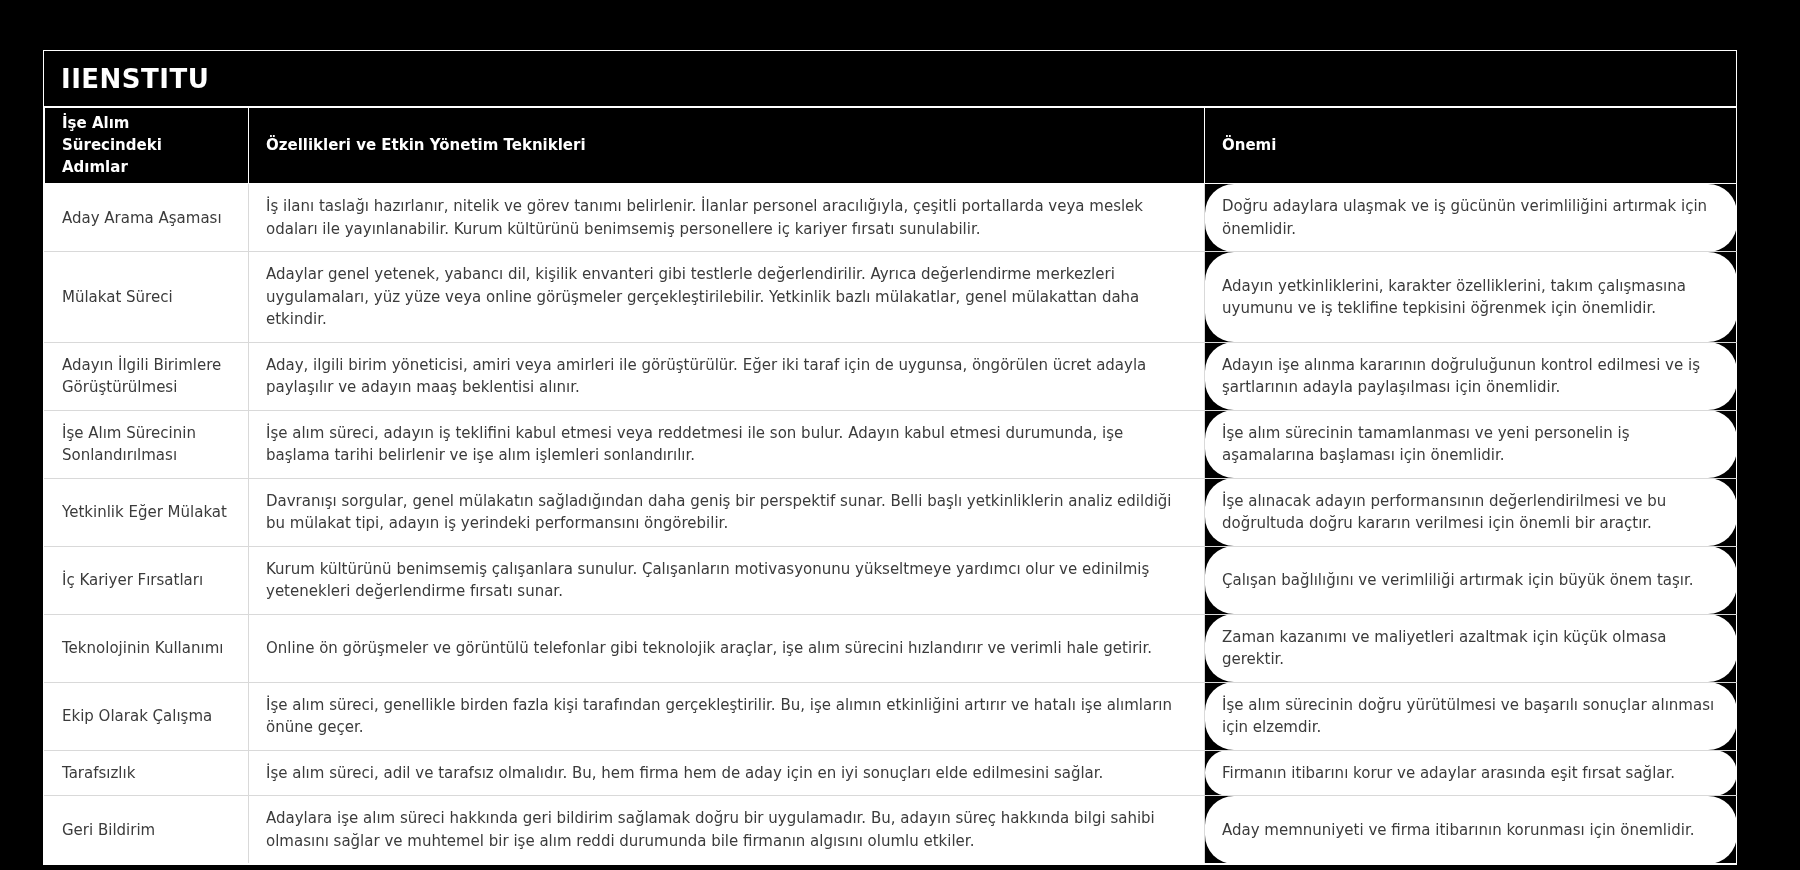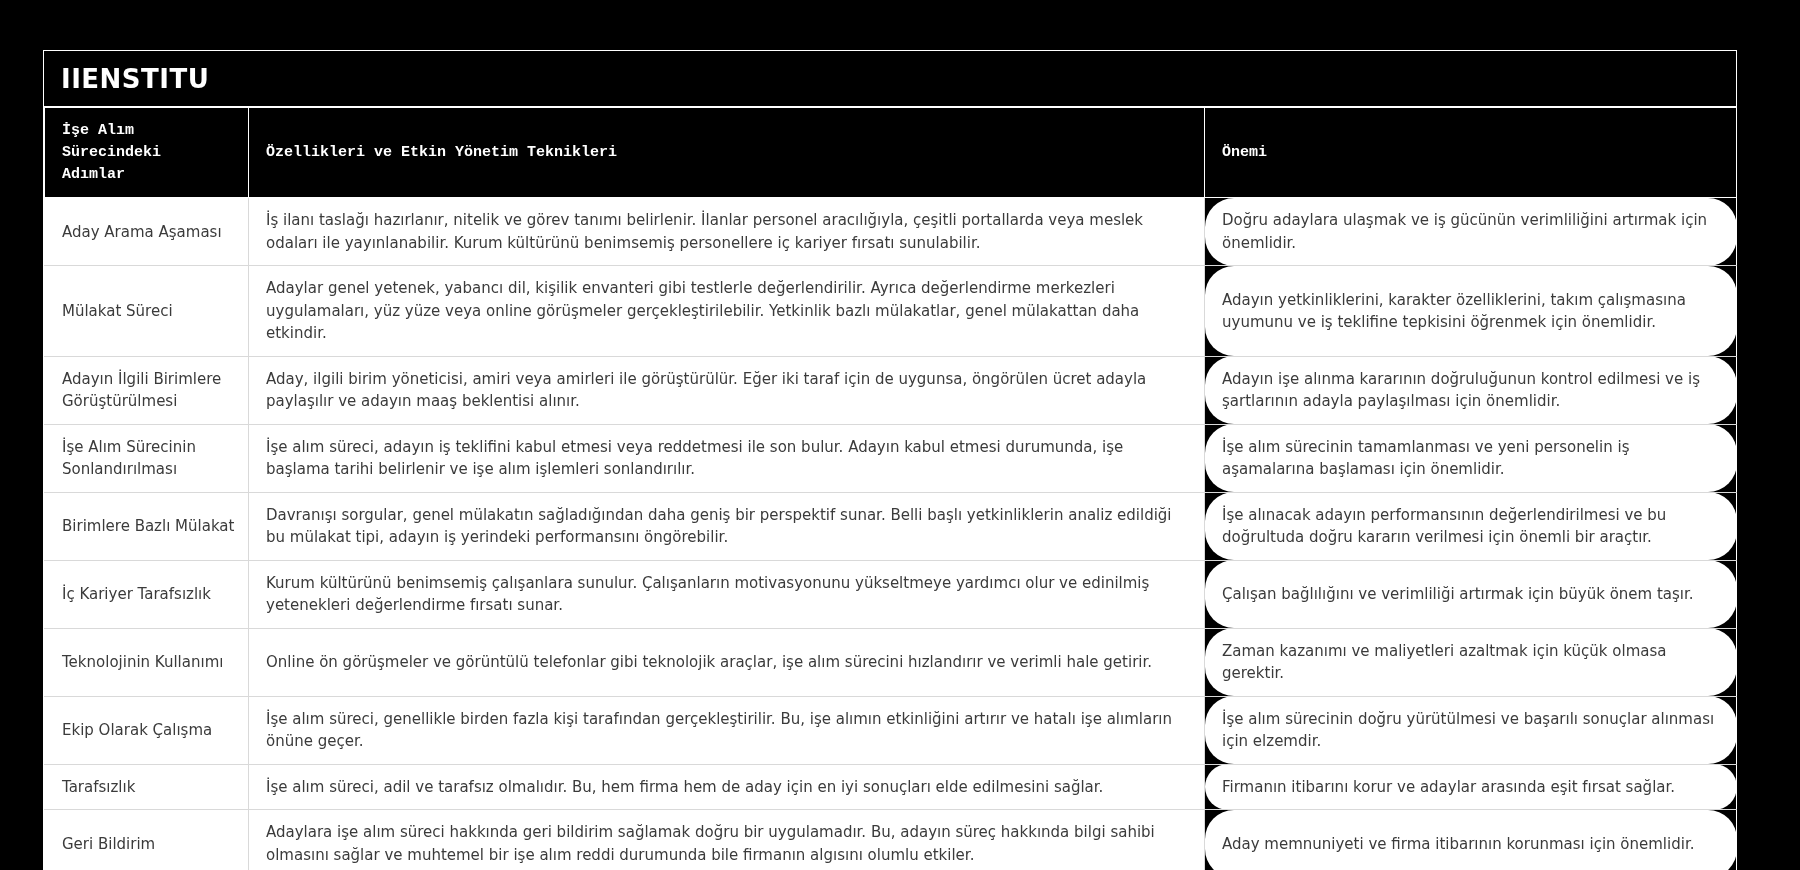--- a/index.html
+++ b/index.html
@@ -46,24 +46,23 @@
   col.c-step{width:204px;}
   col.c-features{width:956px;}
   col.c-importance{width:532px;}
   thead th{
     background:var(--header-bg);
     color:var(--header-text);
     font-size:15px;
     font-weight:700;
     text-align:left;
     vertical-align:middle;
-    padding:12px 17px;
+    padding:5px 17px;
     border:1px solid var(--card-border);
     line-height:1.45;
-    font-family:Liberation Mono, monospace;
   }
   tbody td{
     background:var(--body-bg);
     color:var(--body-text);
     font-size:15px;
     line-height:1.5;
     vertical-align:middle;
     padding:11px 17px;
     border:1px solid var(--divider);
   }
@@ -112,27 +111,27 @@
     <td class="cell-importance">Adayın işe alınma kararının doğruluğunun kontrol edilmesi ve iş şartlarının adayla paylaşılması için önemlidir.</td>
   </tr>
 
   <tr>
     <td class="cell-step">İşe Alım Sürecinin Sonlandırılması</td>
     <td class="cell-features">İşe alım süreci, adayın iş teklifini kabul etmesi veya reddetmesi ile son bulur. Adayın kabul etmesi durumunda, işe başlama tarihi belirlenir ve işe alım işlemleri sonlandırılır.</td>
     <td class="cell-importance">İşe alım sürecinin tamamlanması ve yeni personelin iş aşamalarına başlaması için önemlidir.</td>
   </tr>
 
   <tr>
-    <td class="cell-step">Birimlere Bazlı Mülakat</td>
+    <td class="cell-step">Yetkinlik Eğer Mülakat</td>
     <td class="cell-features">Davranışı sorgular, genel mülakatın sağladığından daha geniş bir perspektif sunar. Belli başlı yetkinliklerin analiz edildiği bu mülakat tipi, adayın iş yerindeki performansını öngörebilir.</td>
     <td class="cell-importance">İşe alınacak adayın performansının değerlendirilmesi ve bu doğrultuda doğru kararın verilmesi için önemli bir araçtır.</td>
   </tr>
 
   <tr>
-    <td class="cell-step">İç Kariyer Tarafsızlık</td>
+    <td class="cell-step">İç Kariyer Fırsatları</td>
     <td class="cell-features">Kurum kültürünü benimsemiş çalışanlara sunulur. Çalışanların motivasyonunu yükseltmeye yardımcı olur ve edinilmiş yetenekleri değerlendirme fırsatı sunar.</td>
     <td class="cell-importance">Çalışan bağlılığını ve verimliliği artırmak için büyük önem taşır.</td>
   </tr>
 
   <tr>
     <td class="cell-step">Teknolojinin Kullanımı</td>
     <td class="cell-features">Online ön görüşmeler ve görüntülü telefonlar gibi teknolojik araçlar, işe alım sürecini hızlandırır ve verimli hale getirir.</td>
     <td class="cell-importance">Zaman kazanımı ve maliyetleri azaltmak için küçük olmasa gerektir.</td>
   </tr>
 

